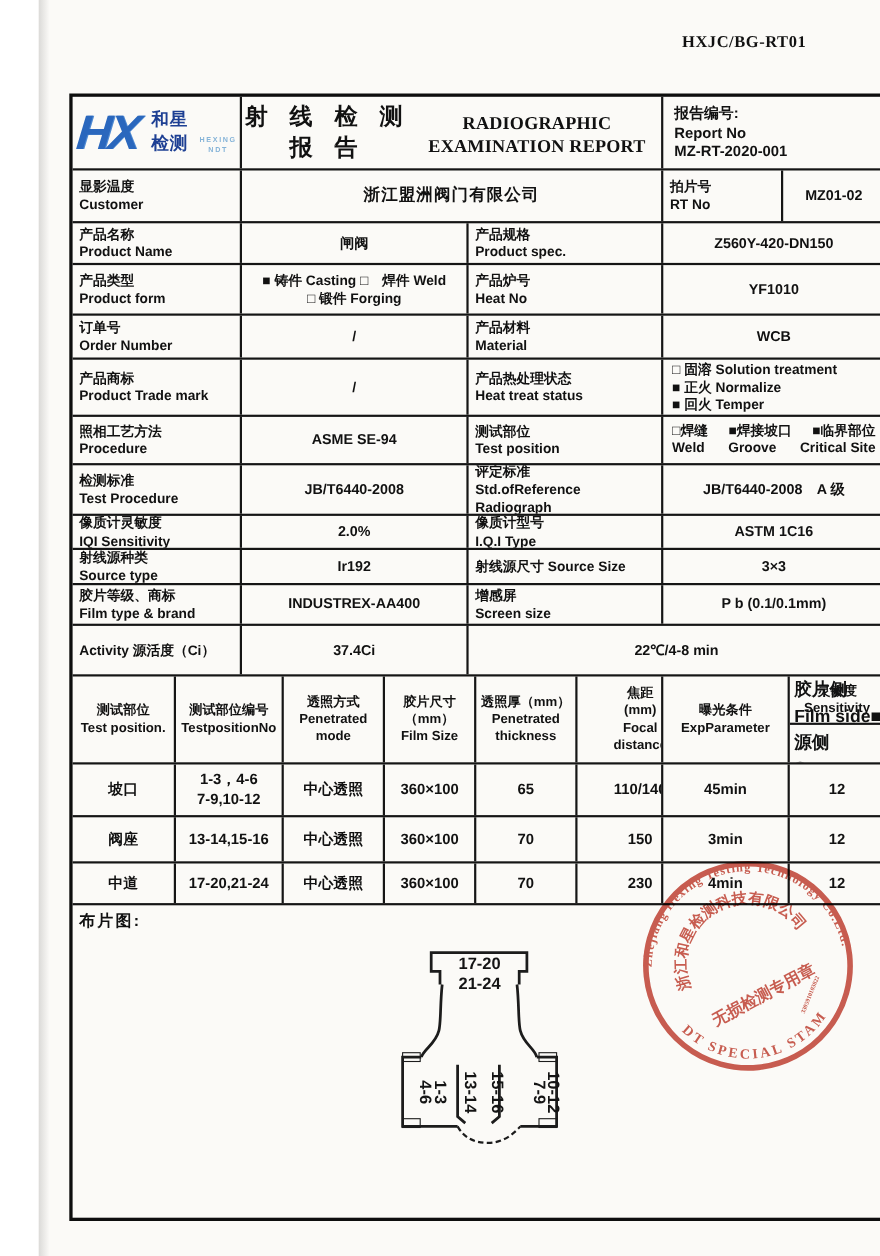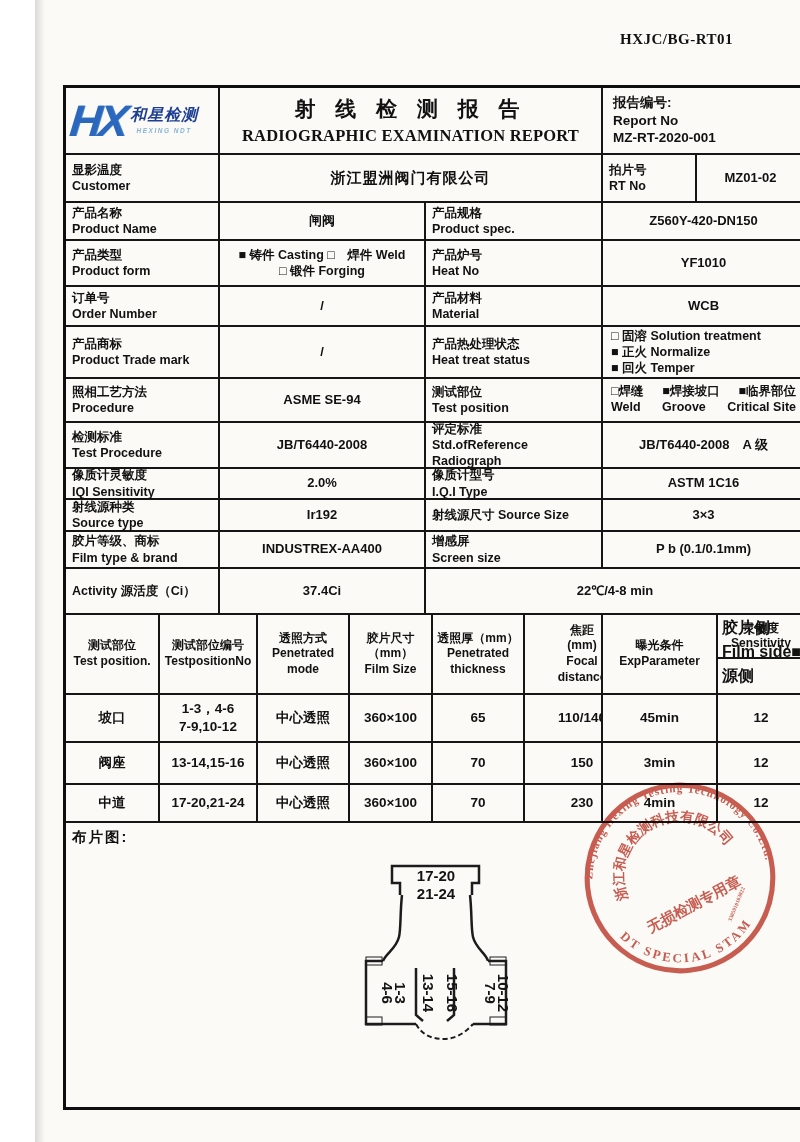--- a/index.html
+++ b/index.html
@@ -27,33 +27,33 @@
   .row{ display:flex; border-bottom:2px solid #151515; flex-shrink:0; }
   .row:last-child{ border-bottom:none; }
   .c{ border-right:2px solid #151515; display:flex; align-items:center;
       justify-content:center; text-align:center; overflow:hidden; }
   .c:last-child{ border-right:none; }
   .c span, .c .pre{ white-space:pre-line; line-height:1.3; }
   .lab{ justify-content:flex-start; text-align:left; padding-left:6px; font-size:12.5px; }
   .val{ font-size:13px; }
   .left{ justify-content:flex-start; text-align:left; padding-left:8px; }
   .w1{ width:154px; } .w2{ width:206px; } .w3{ width:177px; } .w4{ flex:1; }
-  .w23{ width:383px; } .wrt{ width:94px; } .wrtv{ flex:1; }
+  .w23{ width:383px; } .wrt{ width:109px; } .wrtv{ flex:1; }
   
   .hdr{ height:67px; }
   .logo-cell{ display:flex; align-items:center; justify-content:flex-start; padding-left:4px; }
   .logo-mark{
     font-style:italic; font-weight:700; font-size:44px; letter-spacing:-3px;
     color:#2a67bd; transform:skewX(-6deg); line-height:1;
     text-shadow:1px 0 0 #4f8ad2;
   }
-  .logo-txt{ margin-left:5px; display:flex; flex-direction:column; align-items:center;font-style:italic; }
+  .logo-txt{ margin-left:5px; display:flex; flex-direction:row; align-items:flex-end; }
   .logo-cn{ font-size:16px; color:#1d3f93; letter-spacing:1px; }
   .logo-en{ font-size:6.5px; color:#86b4d8; letter-spacing:1.5px; margin-top:1px; }
-  .title-cell{ flex-direction:column; justify-content:center; }
+  .title-cell{ flex-direction:row; justify-content:center; }
   .title-cn{ font-size:21px; letter-spacing:7px; }
   .title-en{ font-family:"Liberation Serif", serif; font-size:16.5px; margin-top:3px; letter-spacing:.2px; }
   .report-cell{ flex-direction:column; align-items:flex-start; justify-content:center;
     padding-left:10px; text-align:left; font-size:13.5px; line-height:1.4; }
   
   .cust{ height:48px; }
   .cust .big{ font-size:15px; letter-spacing:1px; }
   
   .tpos{ flex-direction:column; justify-content:flex-start; padding:4px 4px; }
   .tline{ display:flex; width:100%; justify-content:space-between; padding:0 4px; font-size:12.5px; line-height:1.35; }

